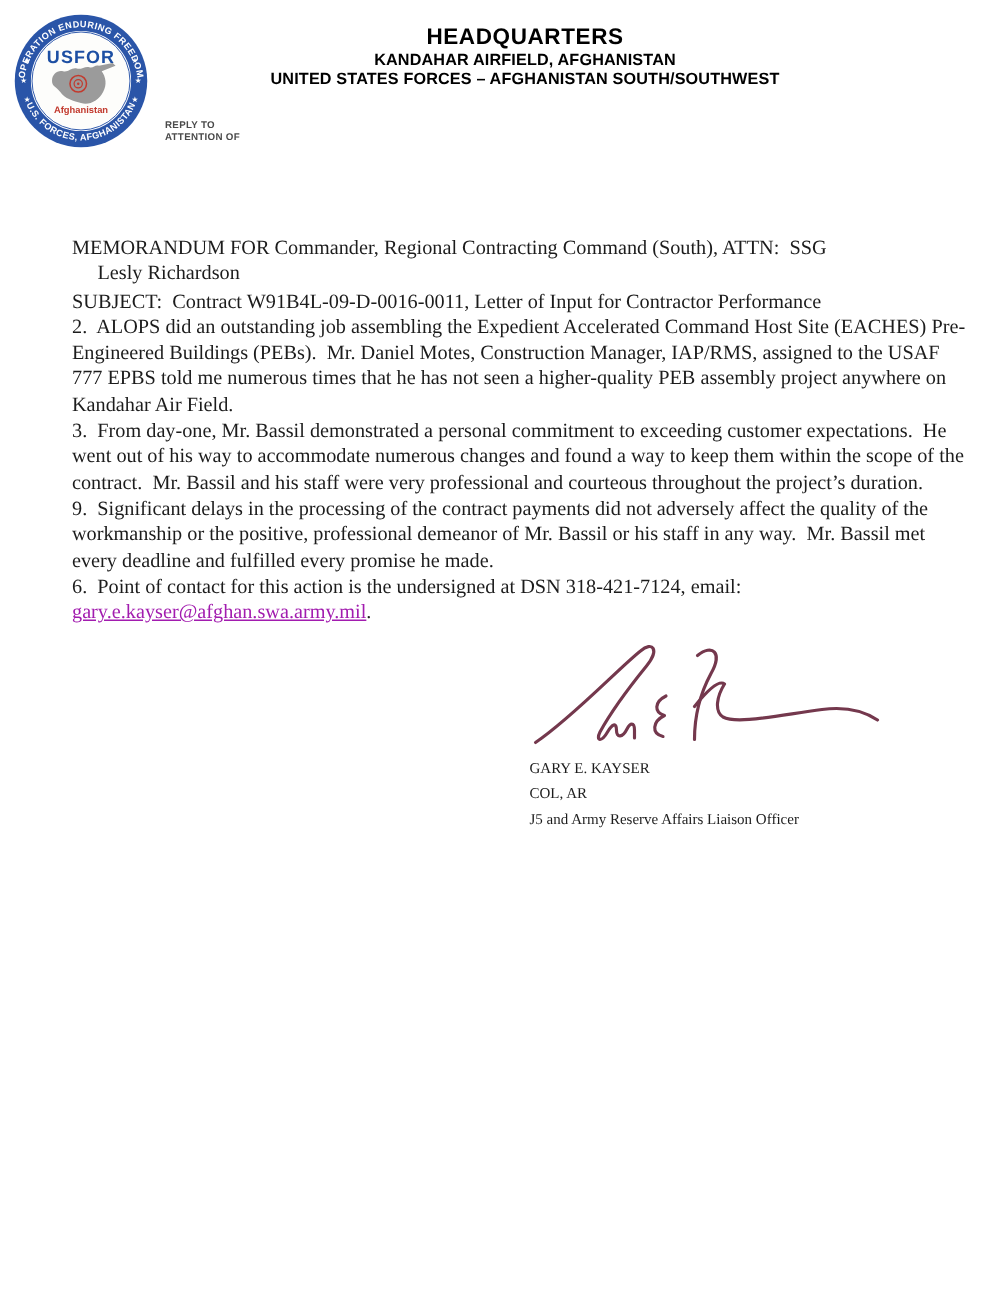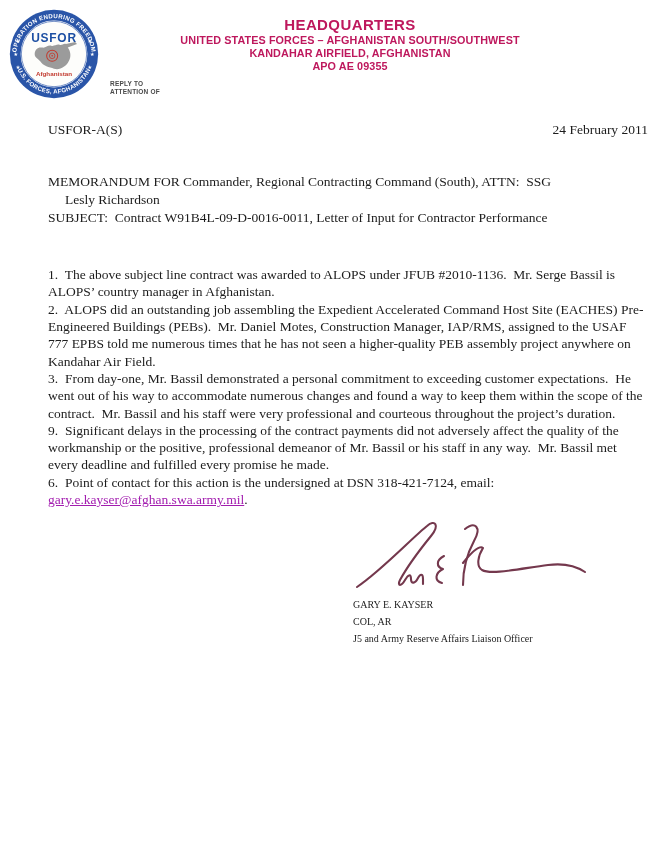--- a/index.html
+++ b/index.html
@@ -23,21 +23,21 @@
     height: 92px;
   }
   .letterhead {
     position: absolute;
     left: 40px;
     top: 16px;
     width: 620px;
     text-align: center;
     font-family: "Liberation Sans", "DejaVu Sans", sans-serif;
     font-weight: bold;
-    color: #be185d;
+    color: #000000;
   }
   .letterhead .hq-line1 { font-size: 15px; line-height: 18px; letter-spacing: 0.4px; }
   .letterhead .hq-sub   { font-size: 10.8px; line-height: 13px; letter-spacing: 0.1px; }
   .reply-to {
     position: absolute;
     left: 110px;
     top: 80px;
     font-family: "Liberation Sans", "DejaVu Sans", sans-serif;
     font-weight: bold;
     font-size: 6.5px;
@@ -119,45 +119,39 @@
       <circle cx="48" cy="52" r="6"></circle>
       <circle cx="48" cy="52" r="3" stroke-width="0.9"></circle>
       <circle cx="48" cy="52" r="0.9" fill="#c23a2e" stroke="none"></circle>
     </g>
 
     <text x="50" y="73.5" font-family="Liberation Sans, DejaVu Sans, sans-serif" font-size="6.8" font-weight="bold" text-anchor="middle" fill="#c23a2e">Afghanistan</text>
   </svg>
 
   <div class="letterhead">
     <div class="hq-line1">HEADQUARTERS</div>
+    <div class="hq-sub">KANDAHAR AIRFIELD, AFGHANISTAN</div>
     <div class="hq-sub">UNITED STATES FORCES – AFGHANISTAN SOUTH/SOUTHWEST</div>
-    <div class="hq-sub">KANDAHAR AIRFIELD, AFGHANISTAN</div>
-    <div class="hq-sub">APO AE 09355</div>
   </div>
 
   <div class="reply-to">
     <div>REPLY TO</div>
     <div>ATTENTION OF</div>
   </div>
 
   <div class="body-block">
 
-    <div class="meta-row">
-      <span class="txt">USFOR-A(S)</span>
-      <span class="txt">24 February 2011</span>
-    </div>
 
     <div class="memo-for">
       <div class="txt">MEMORANDUM FOR Commander, Regional Contracting Command (South), ATTN:  SSG</div>
       <div class="txt memo-for-line2">Lesly Richardson</div>
     </div>
 
     <div class="subject txt">SUBJECT:  Contract W91B4L-09-D-0016-0011, Letter of Input for Contractor Performance</div>
 
-    <p class="para-first txt">1.  The above subject line contract was awarded to ALOPS under JFUB #2010-1136.  Mr. Serge Bassil is ALOPS’ country manager in Afghanistan.</p>
     <p class="para txt">2.  ALOPS did an outstanding job assembling the Expedient Accelerated Command Host Site (EACHES) Pre-Engineered Buildings (PEBs).  Mr. Daniel Motes, Construction Manager, IAP/RMS, assigned to the USAF 777 EPBS told me numerous times that he has not seen a higher-quality PEB assembly project anywhere on Kandahar Air Field.</p>
     <p class="para txt">3.  From day-one, Mr. Bassil demonstrated a personal commitment to exceeding customer expectations.  He went out of his way to accommodate numerous changes and found a way to keep them within the scope of the contract.  Mr. Bassil and his staff were very professional and courteous throughout the project’s duration.</p>
     <p class="para txt">9.  Significant delays in the processing of the contract payments did not adversely affect the quality of the workmanship or the positive, professional demeanor of Mr. Bassil or his staff in any way.  Mr. Bassil met every deadline and fulfilled every promise he made.</p>
 
     <p class="para txt"><span>6.  Point of contact for this action is the undersigned at DSN 318-421-7124, email: </span><a class="email-link">gary.e.kayser@afghan.swa.army.mil</a><span>.</span></p>
 
     <svg class="sig-scrawl" viewBox="0 0 252 78">
       <g fill="none" stroke-width="2.1" stroke-linecap="round" stroke-linejoin="round" stroke="#74384d">
         <path d="M12,70 C36,54 68,20 82,9 C90,2 95,8 86,19 C73,35 61,52 55,63 C52,69 56,70 60,63 C63,58 66,56 66,62 C66,67 70,67 73,61 C75,57 78,56 78,62 L78,67"></path>
         <path d="M99,39 C91,43 91,50 98,52 C90,56 89,64 97,66"></path>

